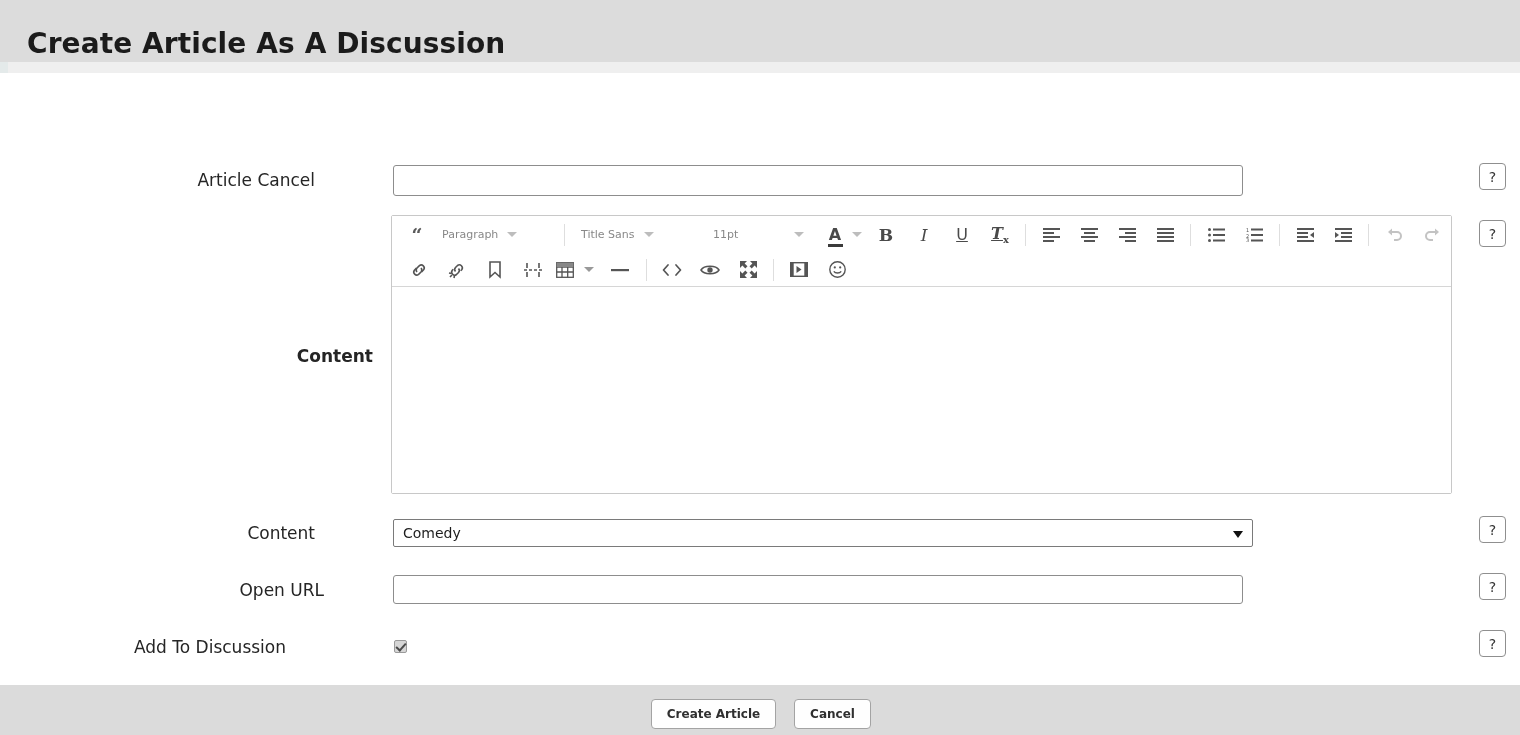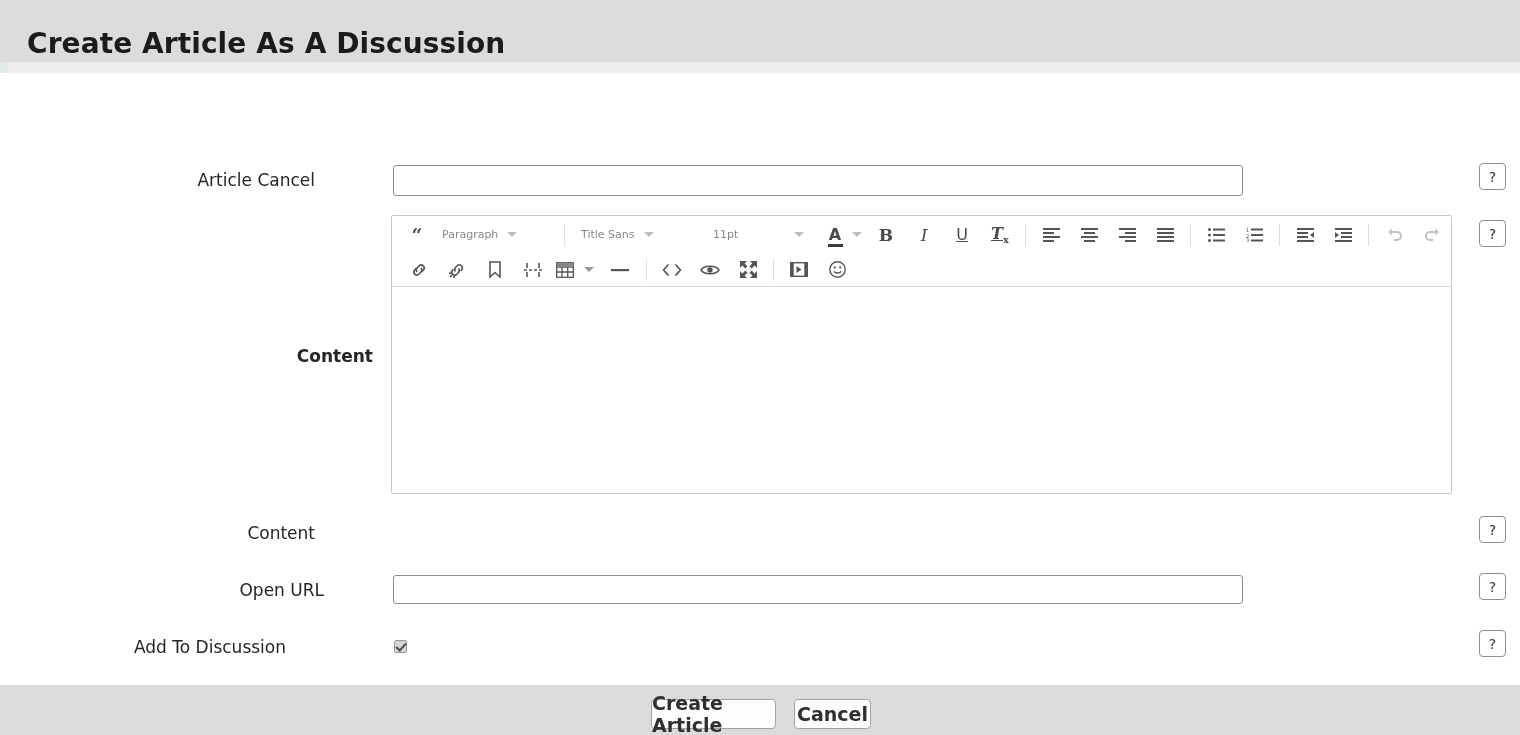--- a/index.html
+++ b/index.html
@@ -156,21 +156,21 @@
   }
 
   .btn {
     position: absolute;
     box-sizing: border-box;
     background: #fefefe;
     border: 1px solid #a3a3a3;
     border-radius: 4px;
     font-family: "DejaVu Sans", "Liberation Sans", sans-serif;
     font-weight: bold;
-    font-size: 19px;
+    font-size: 12px;
     color: #2f2f2f;
     cursor: pointer;
     display: flex;
     align-items: center;
     justify-content: center;
   }
 
   .help-btn {
     position: absolute;
     width: 27px;
@@ -545,20 +545,24 @@
                 <circle cx="11.2" cy="6.4" r="1.1" fill="#555"></circle>
                 <path d="M4.8 10.3 C6.3 12.6 10.7 12.6 12.2 10.3" stroke="#555" stroke-width="1.4" fill="none"></path>
               </svg>
           </div>
         </div>
       </div>
       <div class="editor-area"></div>
     </div>
 
     <div class="label" style="left:140px; top:449px; width:175px;">Content</div>
+    <div class="select-wrap" style="left:393px; top:446px; width:860px; height:28px;">
+      <span class="select-value">Comedy</span>
+      <span class="select-caret"></span>
+    </div>
     <div class="help-btn" style="left:1479px; top:443px;">?</div>
 
     <div class="label" style="left:140px; top:506px; width:184px;">Open URL</div>
     <input class="text-input" style="left: 393px; top: 502px; width: 850px; height: 29px;" placeholder="">
     <div class="help-btn" style="left:1479px; top:500px;">?</div>
 
     <div class="label" style="left:90px; top:563px; width:196px;">Add To Discussion</div>
     <div class="checkbox" style="left:394px; top:567px;"></div>
     <div class="help-btn" style="left:1479px; top:557px;">?</div>
 

